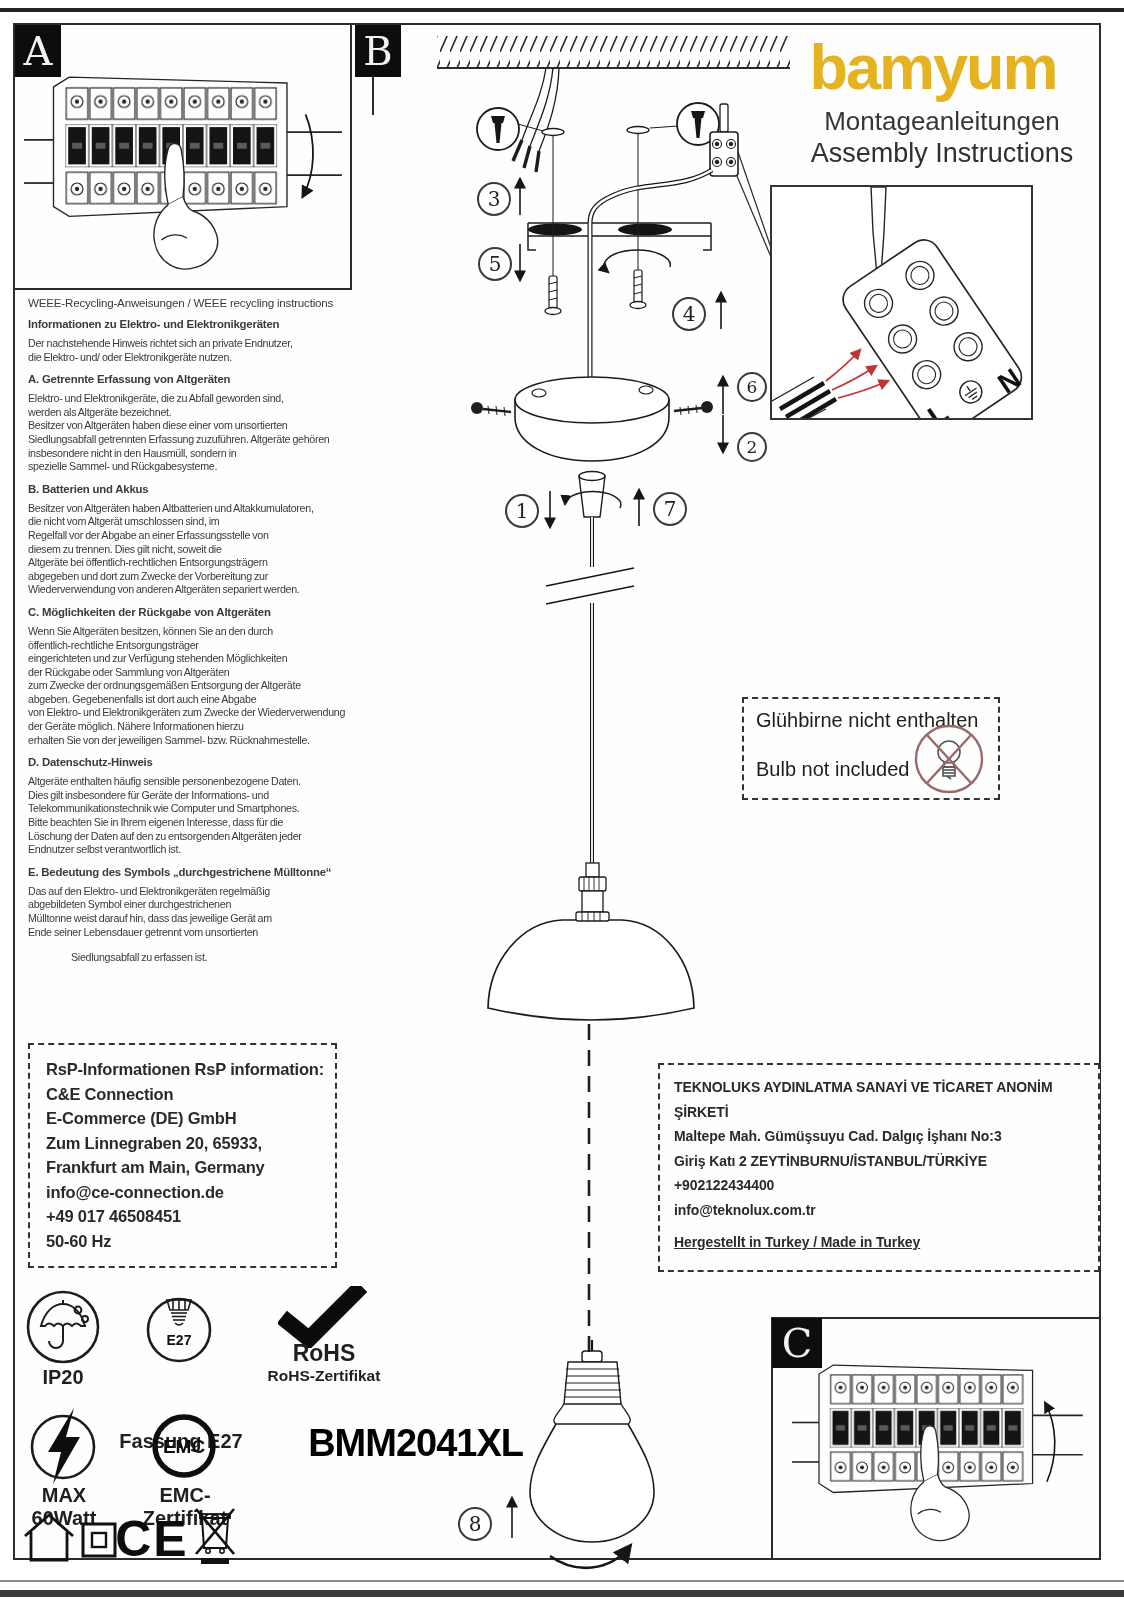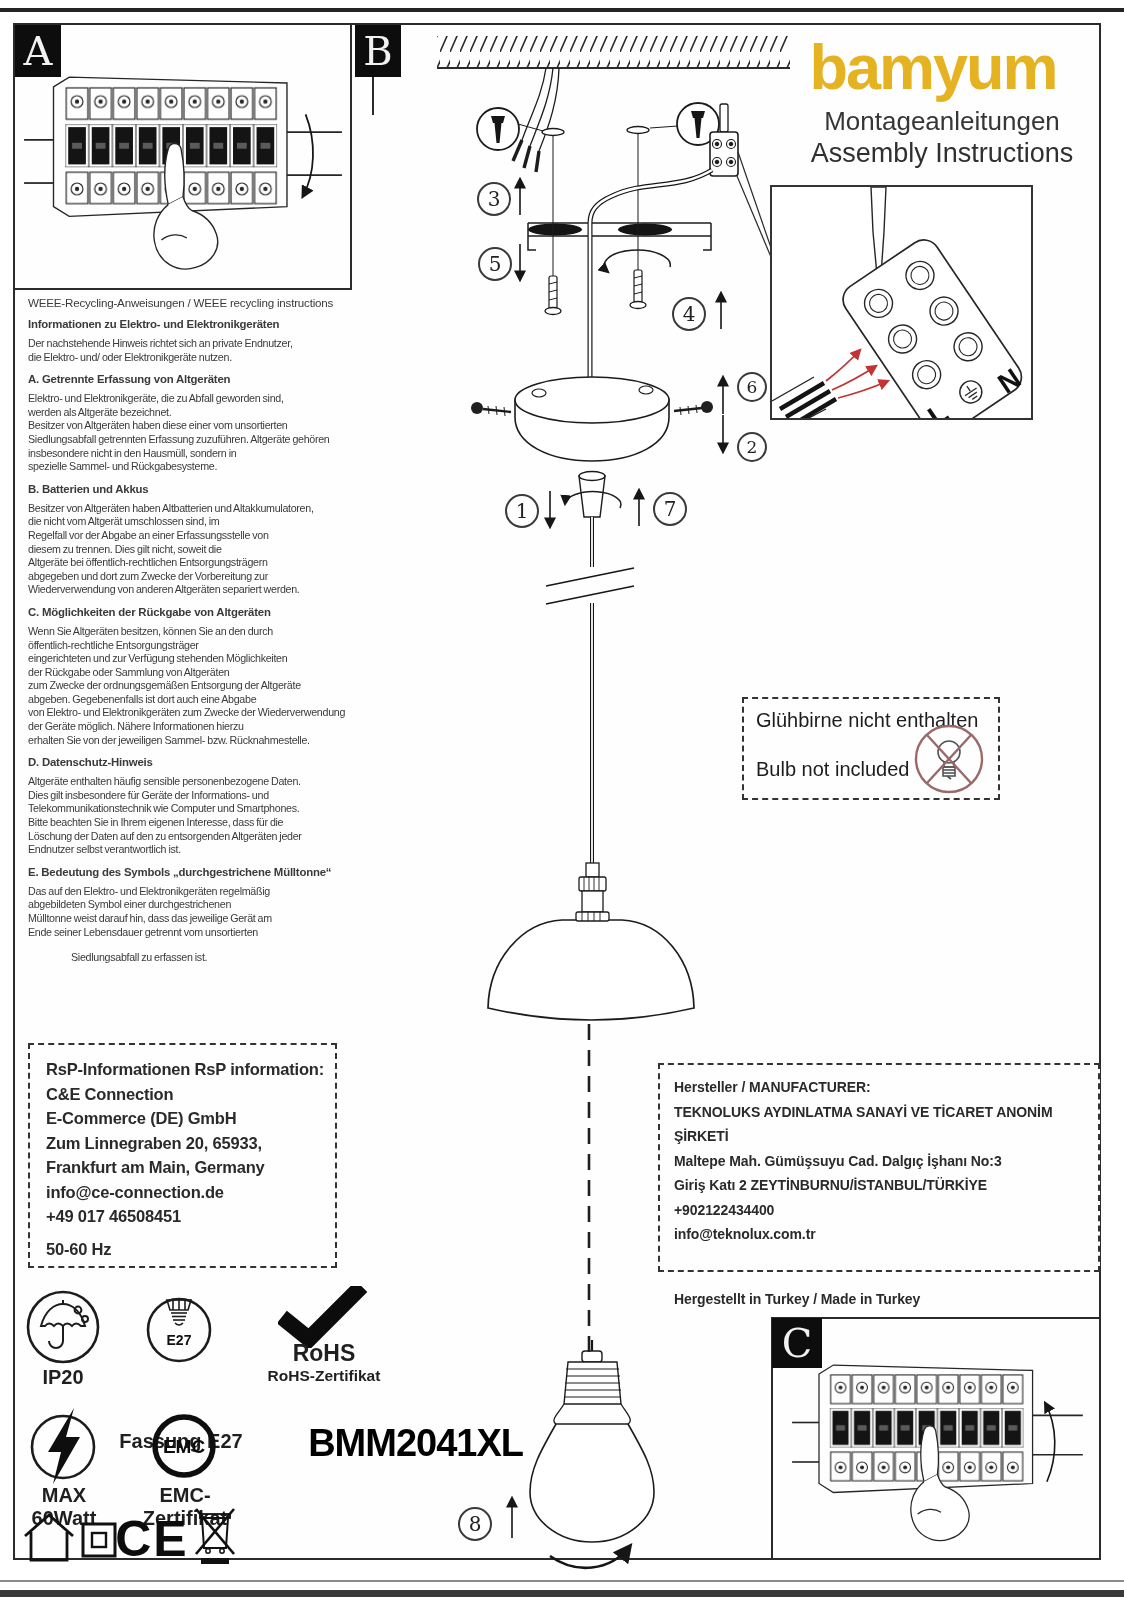--- a/index.html
+++ b/index.html
@@ -31,24 +31,24 @@
   .sub2{left:757px;top:138px;width:370px;text-align:center;font-size:27px;font-weight:500;color:#303030;}
   
   .termbox{left:770px;top:185px;width:263px;height:235px;border:2px solid #333;box-sizing:border-box;background:#fff;}
   
   .dashedbox{border:2.5px dashed #333;box-sizing:border-box;background:#fefefe;}
   .bulbbox{left:742px;top:697px;width:258px;height:103px;padding:10px 12px;}
   .bulbbox .l1{font-size:20px;font-weight:500;color:#1d1d1d;margin-bottom:26px;}
   .bulbbox .l2{font-size:20px;font-weight:500;color:#1d1d1d;}
   .rspbox{left:28px;top:1043px;width:309px;height:225px;padding:12px 0 0 16px;}
   .rspbox div{font-size:16.5px;font-weight:bold;color:#2a2a2a;line-height:24.5px;letter-spacing:-0.2px;}
-  .rspbox .last{margin-top:8px;}
+  .rspbox .last{}
   .manbox{left:658px;top:1063px;width:442px;height:209px;padding:10px 0 0 14px;}
   .manbox div{font-size:14px;font-weight:bold;color:#2a2a2a;line-height:24.5px;letter-spacing:-0.1px;}
-  .manbox .made{margin-top:40px;}
+  .manbox .made{margin-top:8px;text-decoration:underline;}
   
   .clabel{font-weight:bold;color:#1f1f1f;}
   .model{left:263px;top:1422px;width:260px;font-size:38px;font-weight:bold;color:#000;letter-spacing:-1px;text-align:right;}
   
   .step{border:2px solid #3a3a3a;border-radius:50%;background:#fff;color:#222;
         font-family:"DejaVu Serif",serif;display:flex;align-items:center;justify-content:center;}
   .s30{width:30px;height:30px;font-size:20px;}
   .s26{width:26px;height:26px;font-size:17px;}
   svg{display:block;}
 </style>
@@ -403,21 +403,20 @@
   <div>C&amp;E Connection</div>
   <div>E-Commerce (DE) GmbH</div>
   <div>Zum Linnegraben 20, 65933,</div>
   <div>Frankfurt am Main, Germany</div>
   <div>info@ce-connection.de</div>
   <div>+49 017 46508451</div>
   <div class="last">50-60 Hz</div>
 </div>
 
 <div class="abs dashedbox manbox">
-  <div>Hersteller / MANUFACTURER:</div>
   <div>TEKNOLUKS AYDINLATMA SANAYİ VE TİCARET ANONİM ŞİRKETİ</div>
   <div>Maltepe Mah. Gümüşsuyu Cad. Dalgıç İşhanı No:3</div>
   <div>Giriş Katı 2 ZEYTİNBURNU/İSTANBUL/TÜRKİYE</div>
   <div>+902122434400</div>
   <div>info@teknolux.com.tr</div>
   <div class="made">Hergestellt in Turkey / Made in Turkey</div>
 </div>
 
 <svg class="abs" style="left:25px;top:1288px;" width="76" height="78" viewBox="0 0 76 78">
   <circle cx="38" cy="39" r="35" fill="none" stroke="#1c1c1c" stroke-width="2.6"></circle>

